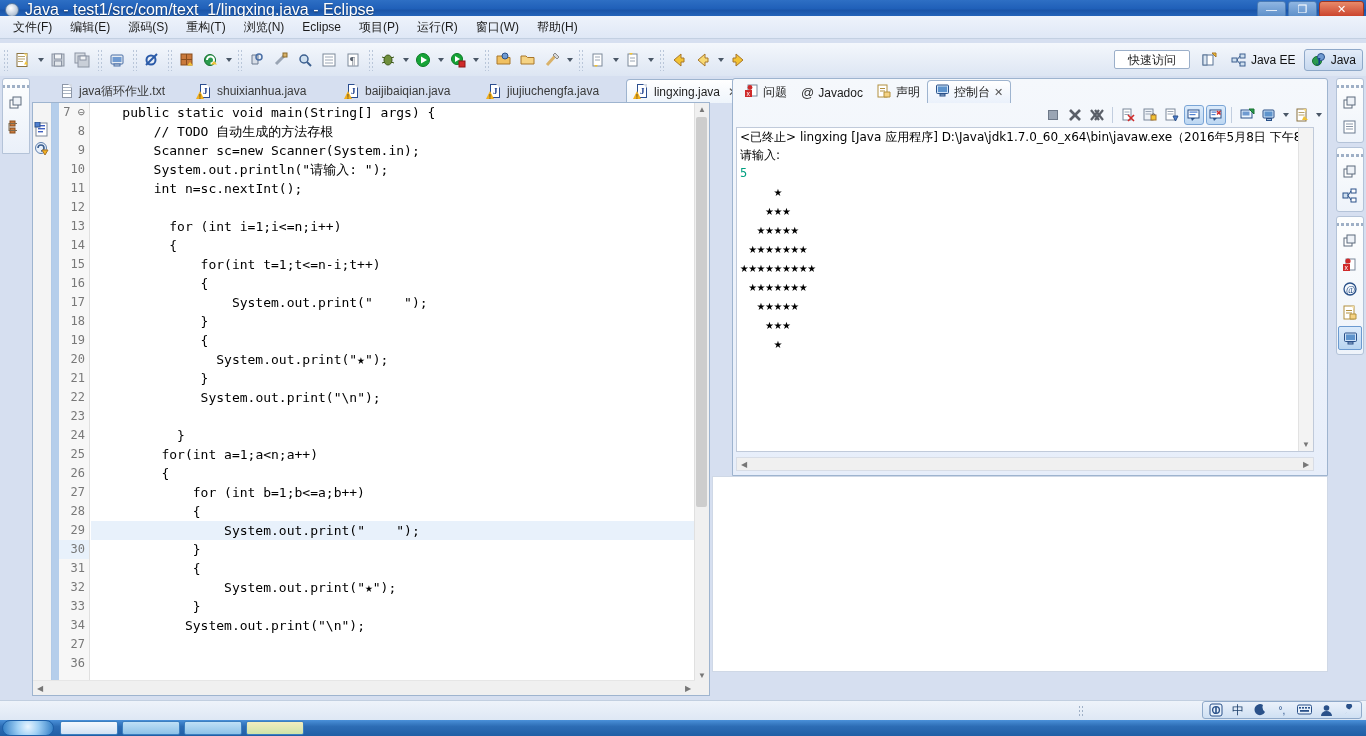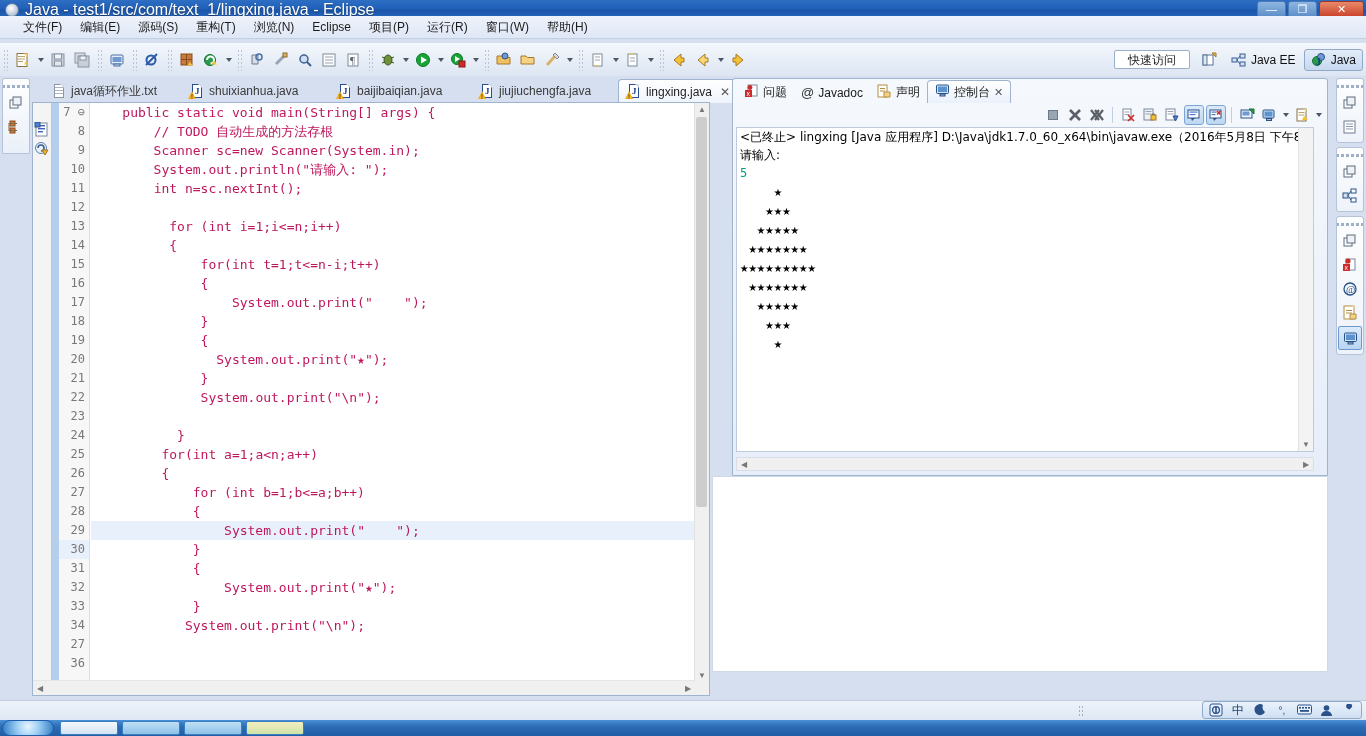--- a/index.html
+++ b/index.html
@@ -27,21 +27,21 @@
   #winbtns{position:absolute;right:2px;top:1px;display:flex;gap:2px;}
   .winbtn{width:29px;height:17px;border:1px solid #4a7bb5;border-radius:3px;
     background:linear-gradient(to bottom,#8fb6e2,#5b8dc8);
     color:#fff;font-size:11px;line-height:15px;text-align:center;box-sizing:border-box;}
   .winbtn.close{background:linear-gradient(to bottom,#e88a6a,#c9402a);border-color:#9e3622;width:45px;}
   
   #menubar{
     position:absolute;left:0;top:16px;width:1366px;height:23px;
     background:linear-gradient(to bottom,#eef3fb,#dfe8f6);
     border-bottom:1px solid #c3d0e2;
-    display:flex;align-items:center;padding-left:14px;box-sizing:border-box;
+    display:flex;align-items:center;padding-left:4px;box-sizing:border-box;
   }
   #menubar .mi{padding:2px 9px;font-size:12px;color:#1b1b1b;white-space:nowrap;cursor:default;}
   
   #toolbar{
     position:absolute;left:0;top:43px;width:1366px;height:33px;
     background:linear-gradient(to bottom,#f4f7fc,#dde6f3);
     border-bottom:1px solid #b9c6da;
     display:flex;align-items:center;
   }
   .tb-grip{width:5px;height:22px;margin:0 3px;flex:none;
@@ -76,21 +76,21 @@
   .barico{width:22px;height:22px;margin:2px auto;display:flex;align-items:center;justify-content:center;border-radius:2px;}
   
   #rightbar{position:absolute;right:2px;top:2px;width:28px;}
   .rstack{background:linear-gradient(to bottom,#fdfefe,#eef3fa);border:1px solid #b4c3d8;border-radius:3px;
     box-sizing:border-box;margin-bottom:4px;padding-bottom:2px;}
   .rstack .dots{height:9px;margin-top:2px;
     background-image:radial-gradient(#9fb0c6 40%,transparent 41%);background-size:5px 5px;
     background-position:3px 3px;background-repeat:repeat-x;}
   
   #editor{position:absolute;left:32px;top:2px;width:1282px;height:618px;}
-  #edtabs{position:absolute;left:8px;top:0;width:1282px;height:24px;text-align:center;}
+  #edtabs{position:absolute;left:16px;top:0;width:1282px;height:24px;text-align:center;}
   .etab{position:absolute;top:2px;height:22px;display:flex;align-items:center;gap:5px;
     padding:0 9px;font-size:12px;color:#1e1e1e;box-sizing:border-box;white-space:nowrap;}
   .etab.inactive{color:#3a3a3a;}
   .etab.active{
     background:linear-gradient(to bottom,#ffffff,#eef4fb);
     border:1px solid #9eb4cf;border-bottom:none;border-radius:4px 4px 0 0;top:1px;height:24px;
   }
   .etab .close{font-size:12px;color:#555;margin-left:3px;}
   
   .fico{width:13px;height:15px;position:relative;flex:none;display:block;}
@@ -106,21 +106,21 @@
     box-shadow:0 3px 0 #aab4c2,0 6px 0 #aab4c2;}
   
   #codepane{position:absolute;left:0;top:24px;width:678px;height:594px;
     background:#fff;border:1px solid #9eb4cf;box-sizing:border-box;overflow:hidden;}
   #annot{position:absolute;left:0;top:0;width:18px;height:100%;background:#f4f4f4;border-right:1px solid #e2e2e2;}
   #gutterbar{position:absolute;left:18px;top:0;width:8px;height:100%;}
   #gutterbar .gb{position:absolute;left:0;width:8px;background:#a8c6e8;opacity:.85;}
   #linenos{position:absolute;left:26px;top:0;width:30px;height:100%;background:#f7f7f7;
     border-right:1px solid #e0e0e0;text-align:right;}
   #codetext{position:absolute;left:58px;top:0;right:14px;height:100%;overflow:hidden;}
-  .cline{height:19px;line-height:19px;font-family:"DejaVu Sans Mono","Liberation Mono",monospace;font-size:13px;white-space:pre;color:#be185d;}
+  .cline{height:19px;line-height:19px;font-family:"DejaVu Sans Mono","Liberation Mono",monospace;font-size:13px;white-space:pre;color:#000000;}
   .lno{height:19px;line-height:19px;font-family:"DejaVu Sans Mono","Liberation Mono",monospace;font-size:12px;color:#787878;padding-right:4px;}
   .hl{background:#e8f1fb;}
   #codevscroll{position:absolute;right:0;top:0;width:14px;height:100%;background:#f0f0f0;border-left:1px solid #e0e0e0;}
   #codevscroll .thumb{position:absolute;left:1px;width:11px;background:#cdcdcd;border-radius:2px;}
   #codehscroll{position:absolute;left:0;bottom:0;height:14px;right:14px;background:#f0f0f0;border-top:1px solid #e6e6e6;}
   .sarrow{position:absolute;width:12px;height:12px;display:flex;align-items:center;justify-content:center;color:#777;font-size:8px;}
   
   #console{position:absolute;left:700px;top:0;width:596px;height:398px;
     background:linear-gradient(to bottom,#f5f8fc,#e7eefa);
     border:1px solid #9eb4cf;box-sizing:border-box;border-radius:3px 3px 0 0;}

